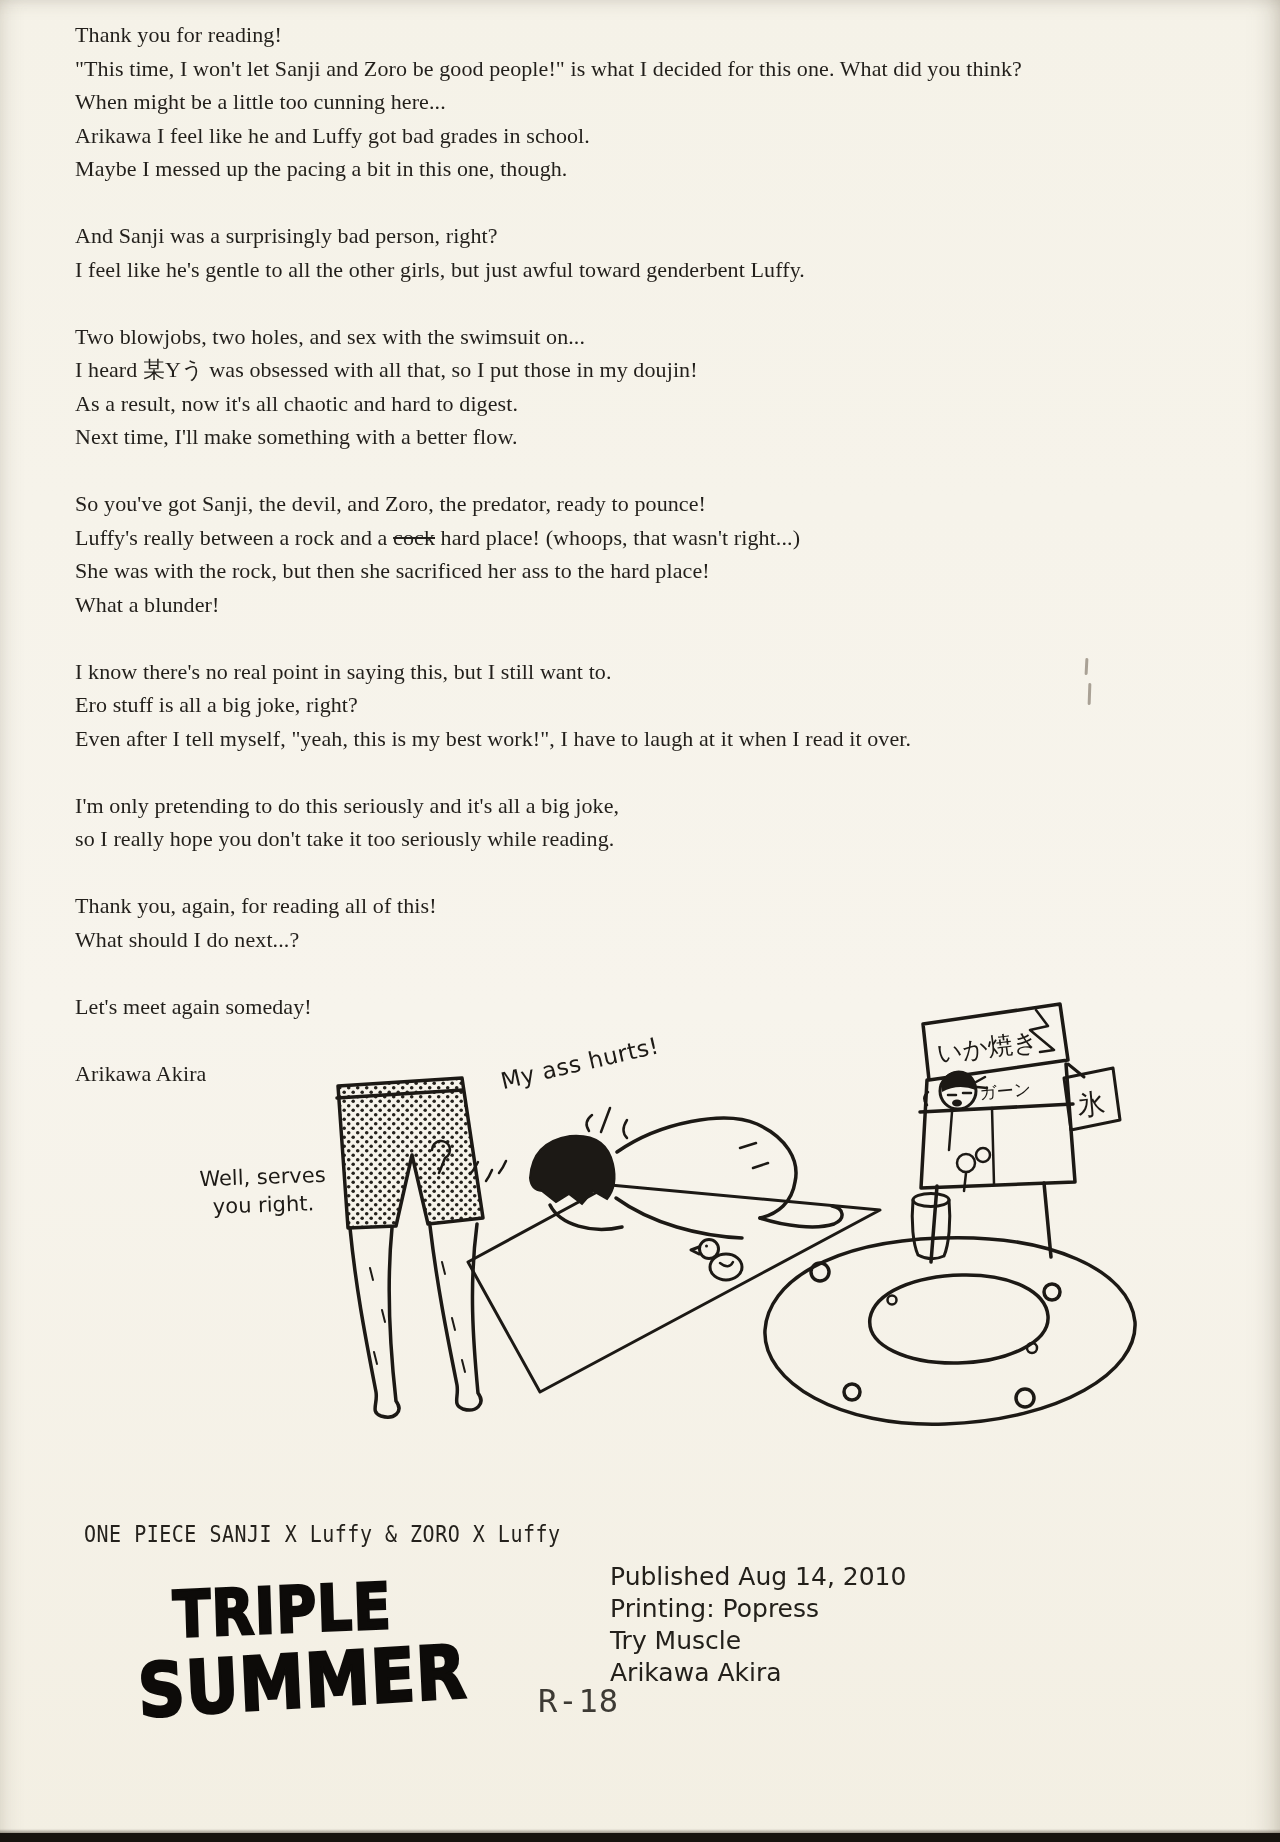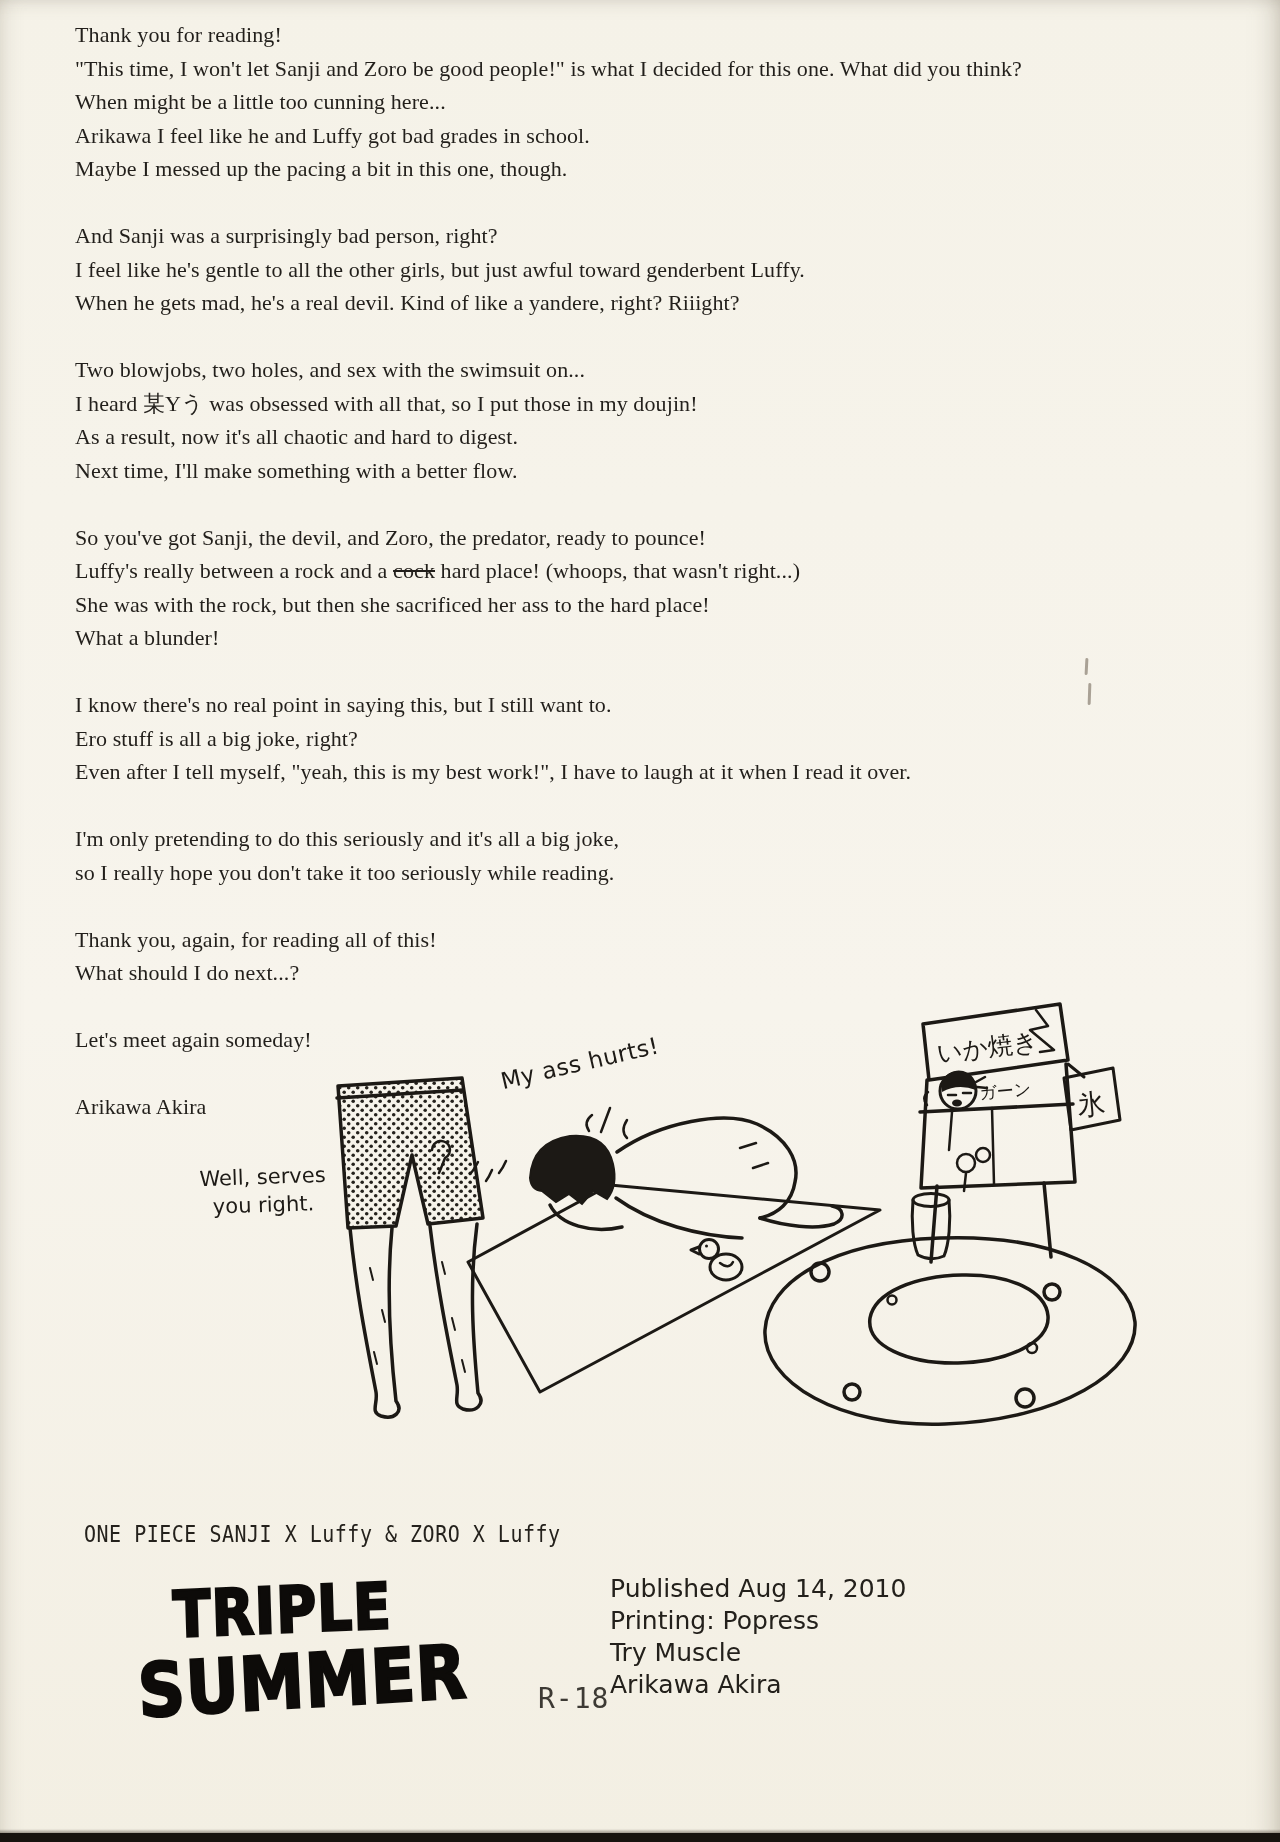--- a/index.html
+++ b/index.html
@@ -42,25 +42,25 @@
   }
   .title-big{
     position:absolute;font-family:"DejaVu Sans",sans-serif;font-weight:bold;
     color:#0d0b09;-webkit-text-stroke:2.5px #0d0b09;white-space:nowrap;
     transform-origin:left top;
   }
   .title-triple{left:172px;top:1578px;font-size:64px;transform:scaleX(.86) rotate(-2deg);letter-spacing:1px;}
   .title-summer{left:136px;top:1648px;font-size:74px;transform:scaleX(.88) rotate(-3deg);letter-spacing:1px;}
   .rating{
     position:absolute;left:538px;top:1682px;
-    font-family:"DejaVu Sans Mono",monospace;font-size:28px;color:#3d3a34;letter-spacing:1px;
+    font-family:"DejaVu Sans Mono",monospace;font-size:32px;color:#3d3a34;letter-spacing:1px;
   }
   .pubinfo{
     position:absolute;left:610px;top:1561px;
-    font-family:"DejaVu Sans",sans-serif;font-size:25px;line-height:32px;color:#23201b;margin-top:12px;
+    font-family:"DejaVu Sans",sans-serif;font-size:25px;line-height:32px;color:#23201b;
   }
   .bottom-bar{position:absolute;left:0;bottom:0;width:100%;height:9px;background:#17130e;}
   .bottom-fade{position:absolute;left:0;bottom:9px;width:100%;height:4px;
     background:linear-gradient(180deg,rgba(90,82,70,0),rgba(90,82,70,.55));}
   .crease{position:absolute;background:#a9a195;border-radius:2px;}
   .crease1{left:1085px;top:658px;width:3px;height:17px;transform:rotate(3deg);}
   .crease2{left:1088px;top:683px;width:3px;height:22px;transform:rotate(2deg);}
   svg .ink{stroke:#1c1915;fill:none;stroke-linecap:round;stroke-linejoin:round;}
   svg text{font-family:"DejaVu Sans",sans-serif;fill:#1c1915;}
 </style>
@@ -73,21 +73,20 @@
   <p>
     <span>Thank you for reading!</span><br>
     <span>"This time, I won't let Sanji and Zoro be good people!" is what I decided for this one. What did you think?</span><br>
     <span>When might be a little too cunning here...</span><br>
     <span>Arikawa I feel like he and Luffy got bad grades in school.</span><br>
     <span>Maybe I messed up the pacing a bit in this one, though.</span>
   </p>
   <p>
     <span>And Sanji was a surprisingly bad person, right?</span><br>
     <span>I feel like he's gentle to all the other girls, but just awful toward genderbent Luffy.</span><br>
-    <span>When he gets mad, he's a real devil. Kind of like a yandere, right? Riiight?</span>
   </p>
   <p>
     <span>Two blowjobs, two holes, and sex with the swimsuit on...</span><br>
     <span>I heard 某Yう was obsessed with all that, so I put those in my doujin!</span><br>
     <span>As a result, now it's all chaotic and hard to digest.</span><br>
     <span>Next time, I'll make something with a better flow.</span>
   </p>
   <p>
     <span>So you've got Sanji, the devil, and Zoro, the predator, ready to pounce!</span><br>
     <span><span>Luffy's really between a rock and a </span><s class="struck">cock</s><span> hard place! (whoops, that wasn't right...)</span></span><br>

